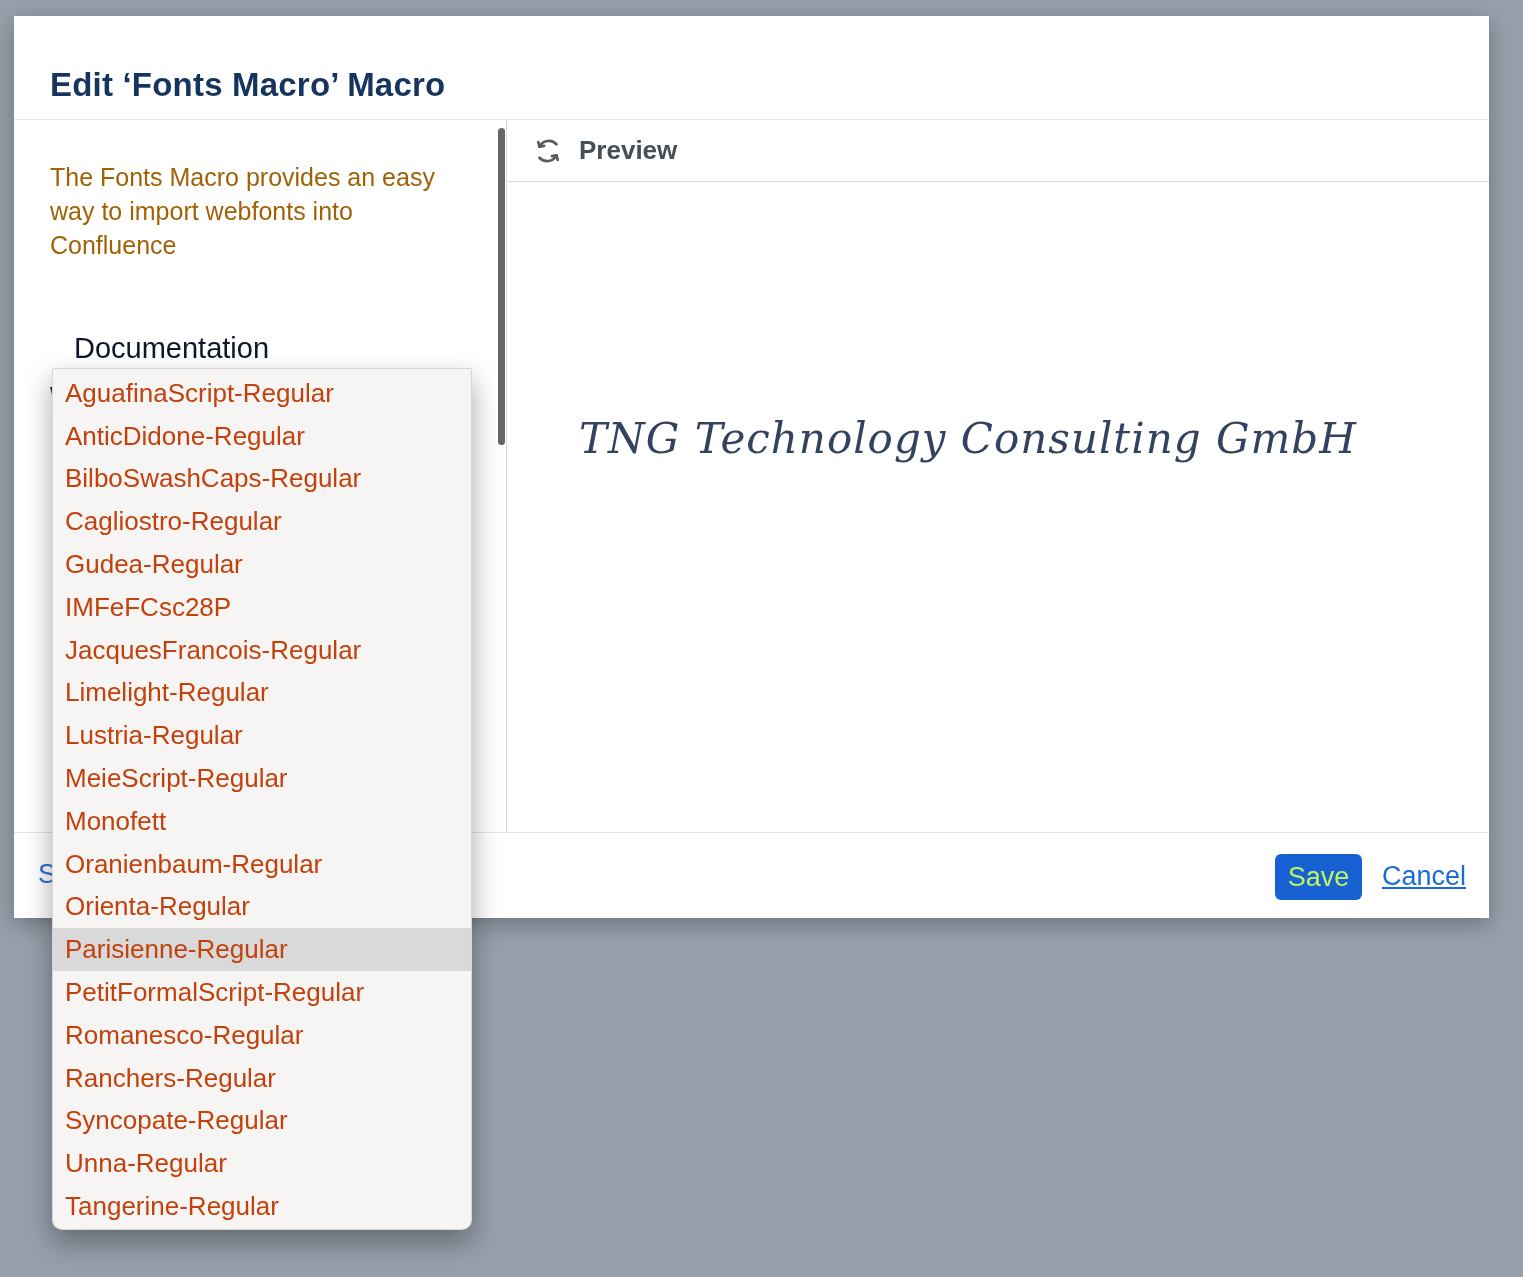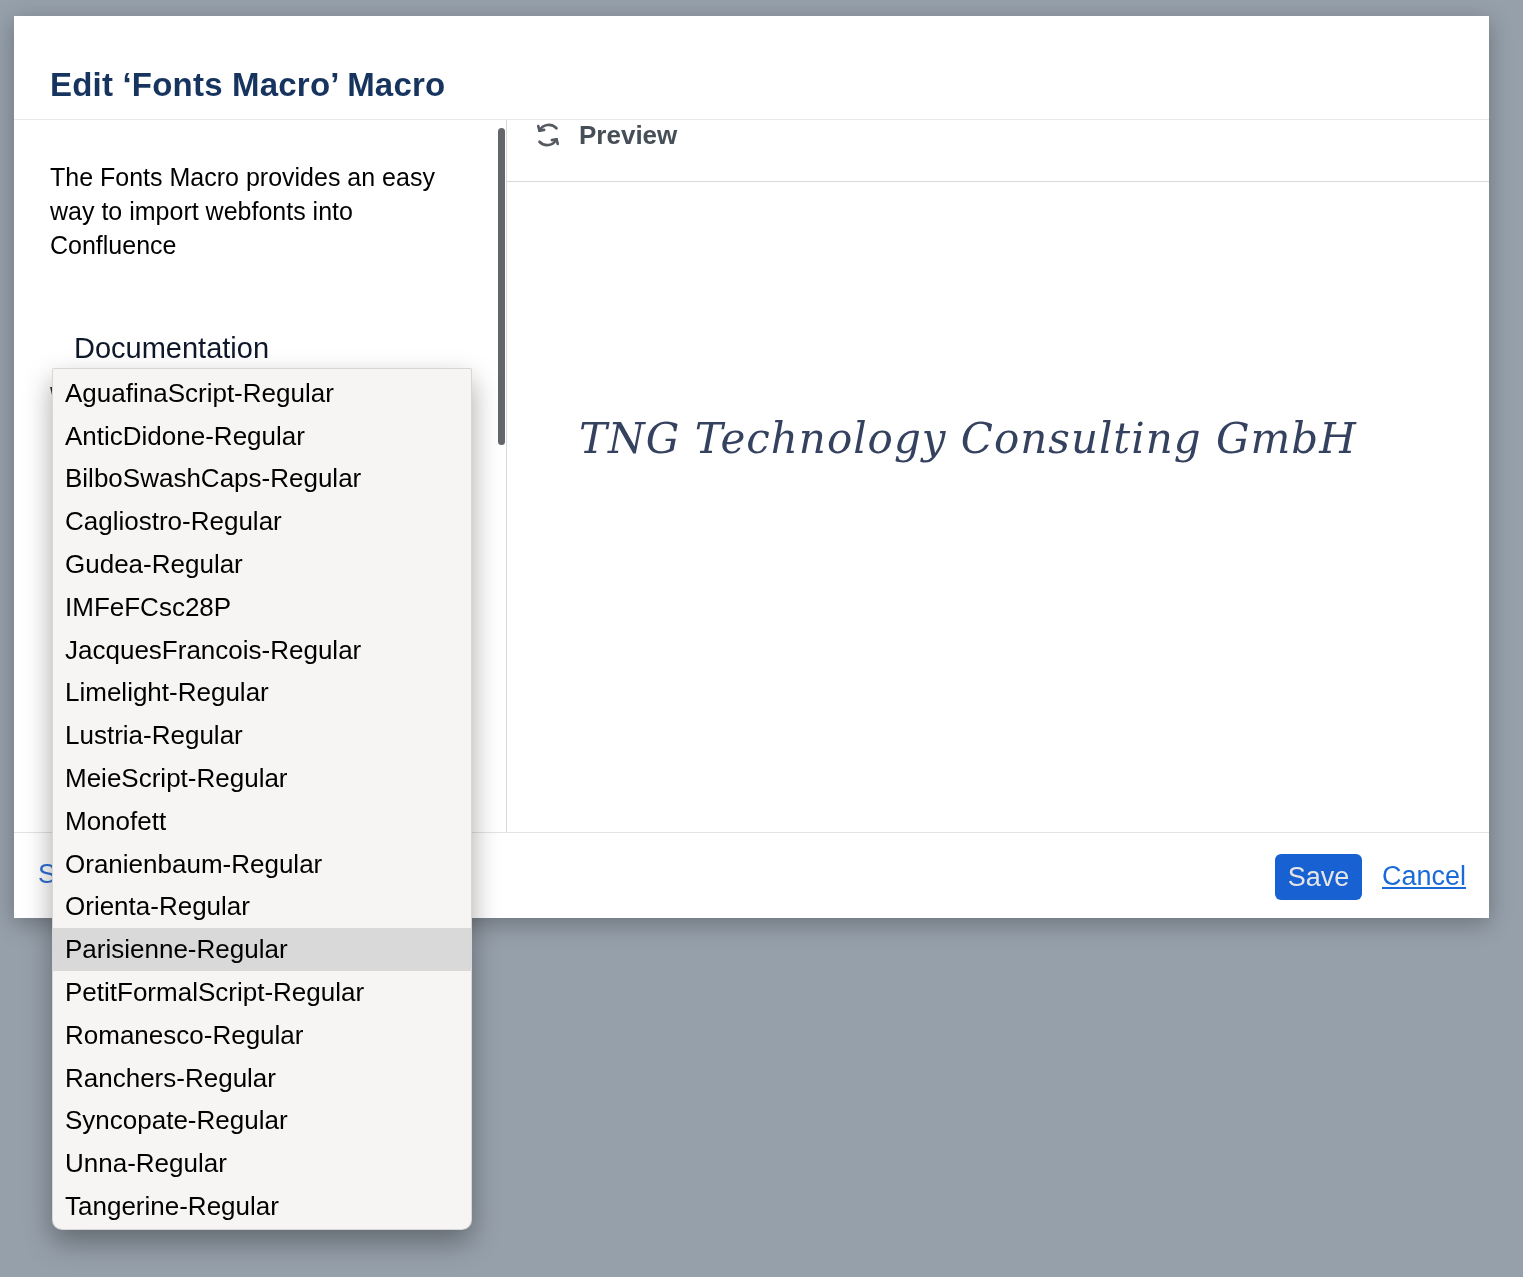--- a/index.html
+++ b/index.html
@@ -31,21 +31,21 @@
   .panel-divider {
     position:absolute; left:492px; top:0; width:1px; height:712px; background:#d9d9d9;
   }
   .left-scrollbar-thumb {
     position:absolute; left:484px; top:8px; width:7px; height:317px;
     background:#63676b; border-radius:4px;
   }
 
   .macro-description {
     position:absolute; left:36px; top:40px; width:432px;
-    font-size:25px; line-height:34px; color:#000000;
+    font-size:25px; line-height:34px; color:#a16207;
   }
   .doc-link {
     position:absolute; left:36px; top:212px;
     font-size:29px; color:#0f172a; cursor:pointer; text-decoration:none;margin-left:24px;
   }
   .webfont-label {
     position:absolute; left:36px; top:262px;
     font-size:25px; font-weight:700; color:#2f3235;
   }
   .webfont-select {
@@ -57,21 +57,21 @@
     font-size:26px; color:#24344e; flex:1;
     white-space:nowrap; overflow:hidden;
   }
   .chevron { width:28px; height:28px; flex:0 0 auto; }
 
   
   .right-panel { position:absolute; left:493px; top:0; width:982px; height:100%; }
   .preview-header {
     position:absolute; left:0; top:0; width:100%; height:62px;
     border-bottom:1px solid #d9d9d9;
-    display:flex; align-items:flex-start; padding-left:26px;
+    display:flex; align-items:center; padding-left:26px;
   }
   .sync-icon { width:30px; height:30px; margin-right:16px; cursor:pointer; }
   .preview-label { font-size:26px; font-weight:700; color:#464e57; }
   .preview-area { position:absolute; left:0; top:62px; width:100%; height:650px; }
   .preview-text {
     position:absolute; left:72px; top:232px;
     font-family:"DejaVu Serif", serif; font-style:italic;
     font-size:42px; color:#35425f; letter-spacing:1px;
   }
 
@@ -79,21 +79,21 @@
   .dialog-footer {
     position:absolute; left:0; top:816px; width:100%; height:86px;
     border-top:1px solid #e3e3e3;
   }
   .footer-left-link {
     position:absolute; left:24px; top:26px;
     font-size:27px; color:#2e6fd6; cursor:pointer;
   }
   .save-button {
     position:absolute; left:1261px; top:21px; width:87px; height:46px;
-    background:#1761d2; color:#e5e5e5; border:none; border-radius:6px;
+    background:#1761d2; color:#bef264; border:none; border-radius:6px;
     font-family:"Liberation Sans", sans-serif;
     font-size:27px; display:flex; align-items:center; justify-content:center;
     cursor:pointer;
     text-align:center;
   }
   .cancel-link {
     position:absolute; left:1368px; top:28px;
     font-size:27px; color:#1a6bd8; cursor:pointer;text-decoration:underline;
   }
 
@@ -101,21 +101,21 @@
   .dropdown {
     position:absolute; left:52px; top:368px; width:420px; height:862px;
     background:#f6f5f3;
     border:1px solid rgba(0,0,0,0.12);
     border-radius:2px 2px 10px 10px;
     box-shadow:0 12px 28px rgba(0,0,0,0.35);
     z-index:10; overflow:hidden; padding-top:3px;
   }
   .dd-option {
     height:42.8px; display:flex; align-items:center; padding-left:12px;
-    font-size:26px; color:#000000; cursor:pointer; white-space:nowrap;
+    font-size:26px; color:#c2410c; cursor:pointer; white-space:nowrap;
   }
   .dd-option.selected { background:#d9d9d9; }
 </style>
 </head>
 <body>
 
 <div class="dialog">
 
   <div class="dialog-header">
     <div class="dialog-title">Edit ‘Fonts Macro’ Macro</div>

